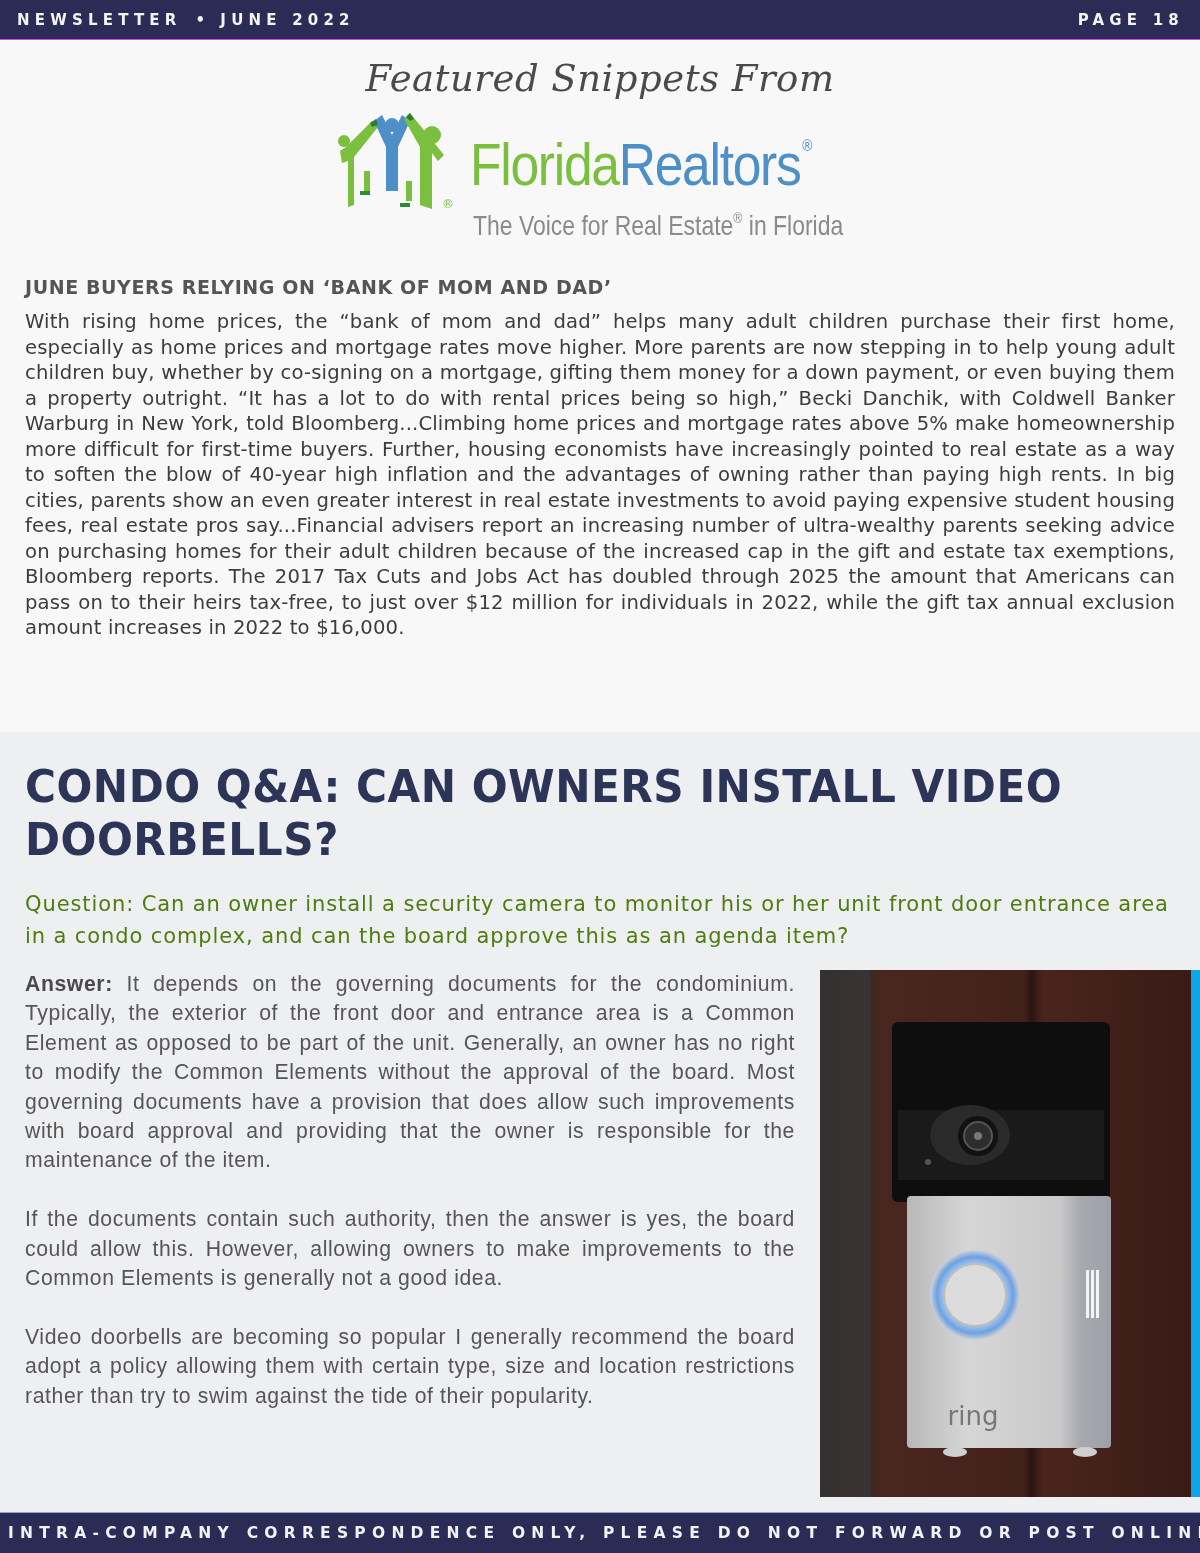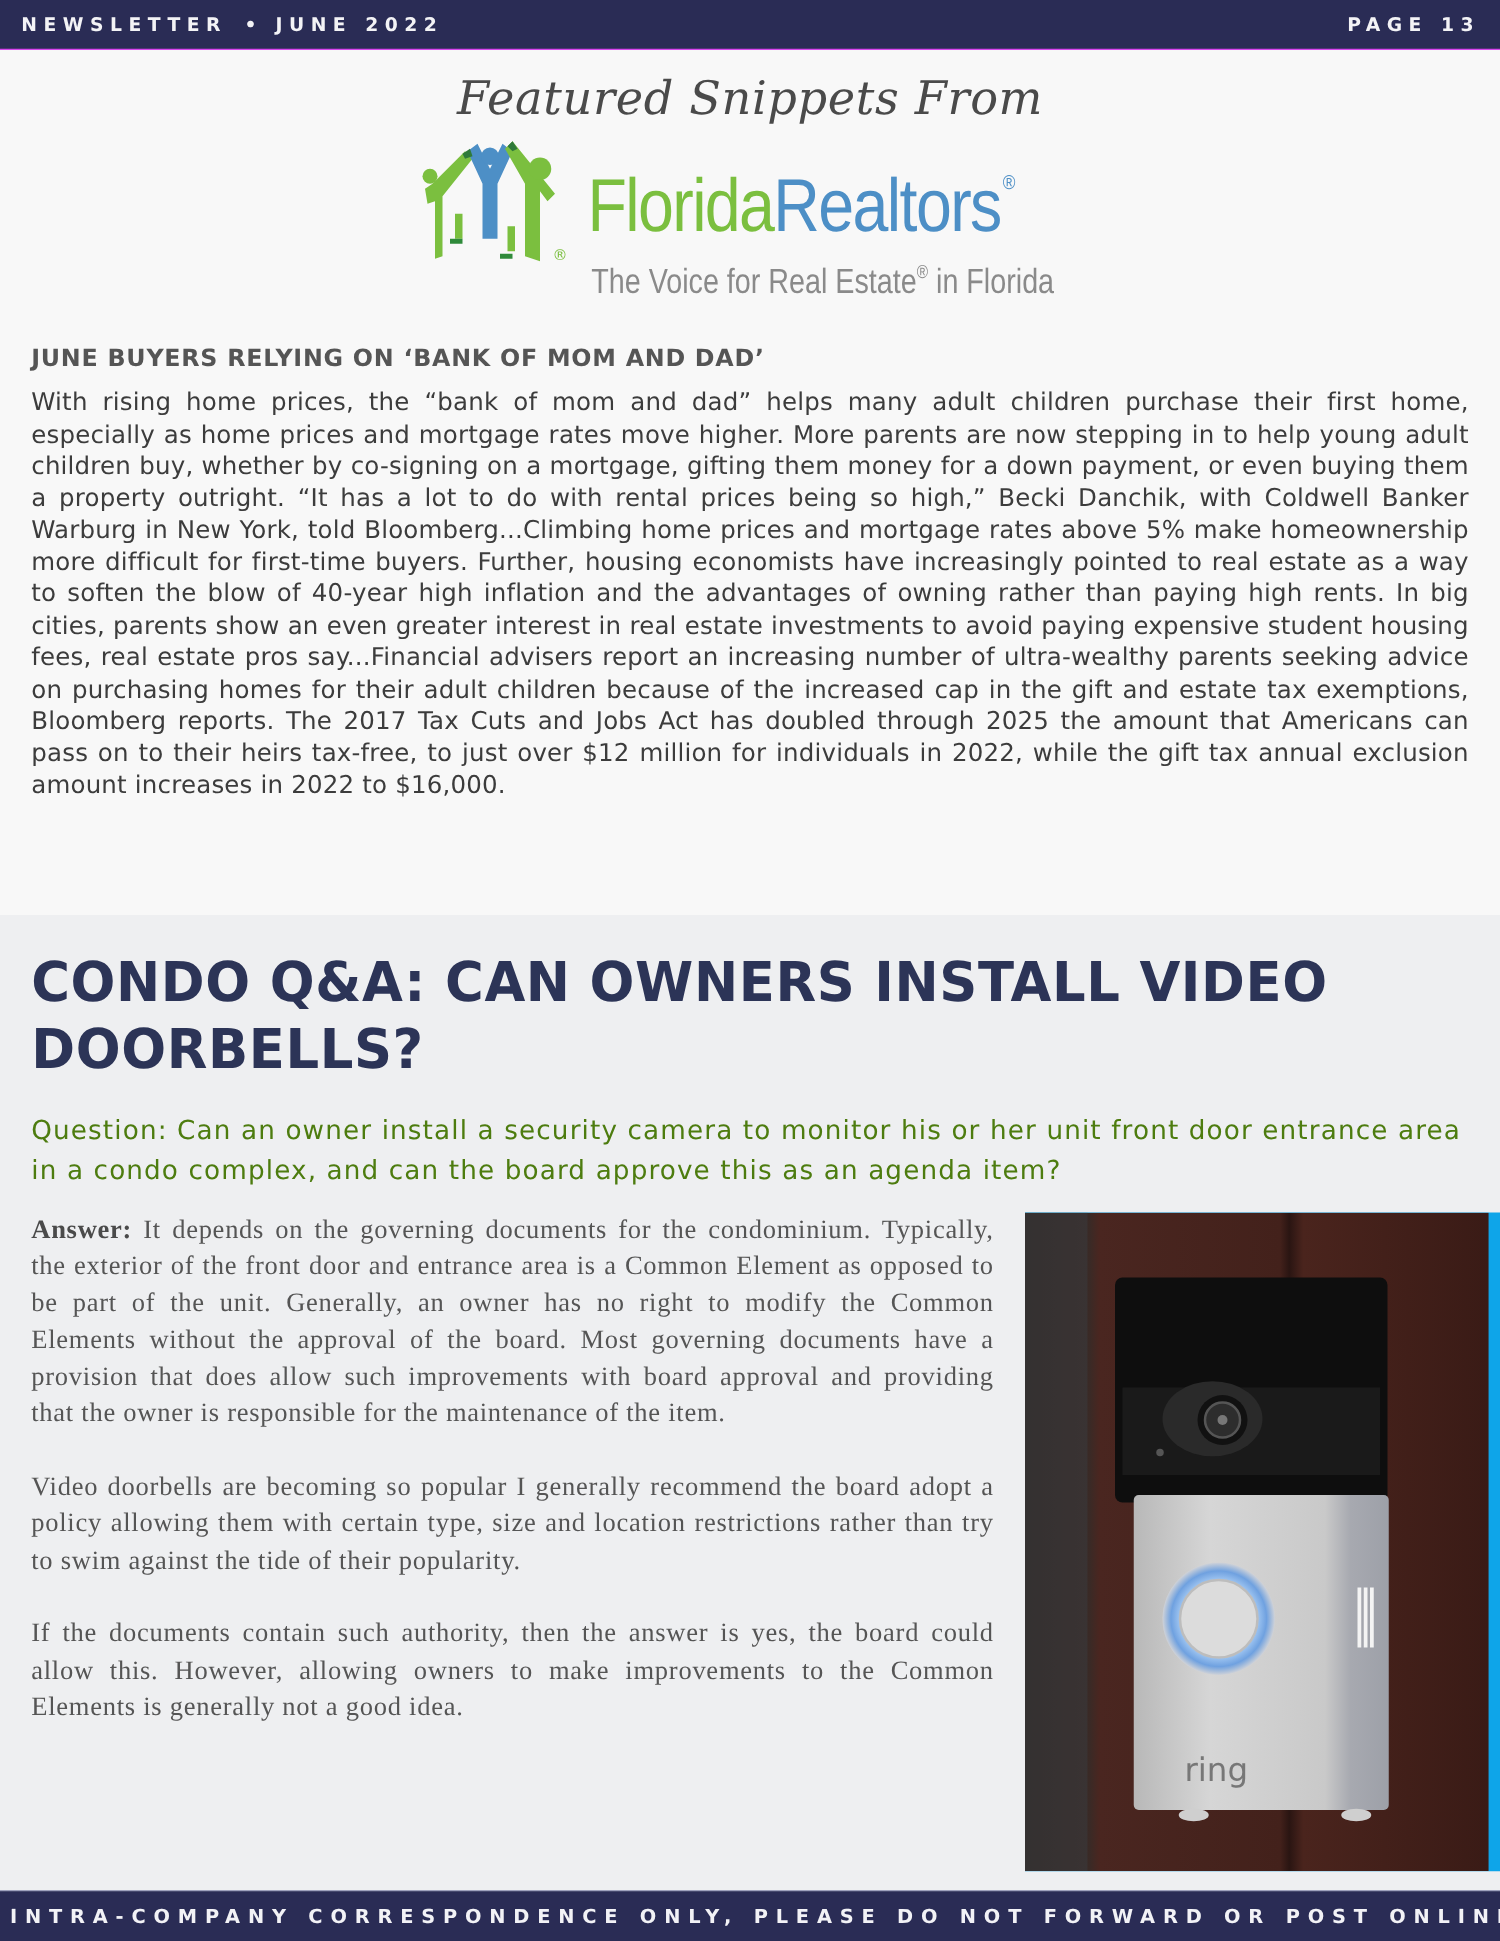--- a/index.html
+++ b/index.html
@@ -61,21 +61,21 @@
       line-height: 53px; color: #2c3457; letter-spacing: 0.5px;
       transform: scaleX(0.96); transform-origin: left top;
     }
     .s2-question {
       position: absolute; left: 25px; top: 156px; width: 1170px;
       font-family: "DejaVu Sans", sans-serif; font-weight: normal; font-size: 21px;
       line-height: 32px; color: #4d7c0f; letter-spacing: 0.9px;
     }
     .s2-answer {
       position: absolute; left: 25px; top: 237px; width: 770px;
-      font-family: Liberation Serif, serif; font-size: 21.2px; line-height: 29.4px;
+      font-family: Liberation Sans, sans-serif; font-size: 21.2px; line-height: 29.4px;
       color: #555; text-align: justify; letter-spacing: 0.6px;
     }
     .s2-answer p { margin-bottom: 29.4px; }
     .s2-answer b { color: #4a4a4a; }
 
     .photo {
       position: absolute; left: 820px; top: 238px; width: 446px; height: 527px;
       background: #0ea5e9; overflow: hidden;
     }
 
@@ -87,21 +87,21 @@
       display: flex; align-items: center; padding-left: 8px; white-space: nowrap;
     }
   </style>
 </head>
 <body>
 
 <div class="topbar">
   <div>
     <span>NEWSLETTER</span><span class="sep">•</span><span>JUNE 2022</span>
   </div>
-  <div>PAGE 13</div>
+  <div>PAGE 18</div>
 </div>
 
 <div class="section1">
   <div class="logo-block">
     <div class="script-title">Featured Snippets From</div>
 
     <svg class="fr-mark" viewBox="0 0 118 100">
 
       <polygon points="4,40 10,36 36,10 42,16 18,46 18,94 12,96 12,50 6,52" fill="#7bbf3f"></polygon>
       <circle cx="8" cy="30" r="6" fill="#7bbf3f"></circle>
@@ -132,22 +132,22 @@
   <div class="a1-title">JUNE BUYERS RELYING ON ‘BANK OF MOM AND DAD’</div>
   <div class="a1-body">With rising home prices, the “bank of mom and dad” helps many adult children purchase their first home, especially as home prices and mortgage rates move higher. More parents are now stepping in to help young adult children buy, whether by co-signing on a mortgage, gifting them money for a down payment, or even buying them a property outright. “It has a lot to do with rental prices being so high,” Becki Danchik, with Coldwell Banker Warburg in New York, told Bloomberg...Climbing home prices and mortgage rates above 5% make homeownership more difficult for first-time buyers. Further, housing economists have increasingly pointed to real estate as a way to soften the blow of 40-year high inflation and the advantages of owning rather than paying high rents. In big cities, parents show an even greater interest in real estate investments to avoid paying expensive student housing fees, real estate pros say...Financial advisers report an increasing number of ultra-wealthy parents seeking advice on purchasing homes for their adult children because of the increased cap in the gift and estate tax exemptions, Bloomberg reports. The 2017 Tax Cuts and Jobs Act has doubled through 2025 the amount that Americans can pass on to their heirs tax-free, to just over $12 million for individuals in 2022, while the gift tax annual exclusion amount increases in 2022 to $16,000.</div>
 </div>
 
 <div class="section2">
   <div class="s2-title">CONDO Q&amp;A: CAN OWNERS INSTALL VIDEO DOORBELLS?</div>
   <div class="s2-question">Question: Can an owner install a security camera to monitor his or her unit front door entrance area in a condo complex, and can the board approve this as an agenda item?</div>
 
   <div class="s2-answer">
     <p><b>Answer:</b><span> It depends on the governing documents for the condominium. Typically, the exterior of the front door and entrance area is a Common Element as opposed to be part of the unit. Generally, an owner has no right to modify the Common Elements without the approval of the board. Most governing documents have a provision that does allow such improvements with board approval and providing that the owner is responsible for the maintenance of the item.</span></p>
+    <p>If the documents contain such authority, then the answer is yes, the board could allow this. However, allowing owners to make improvements to the Common Elements is generally not a good idea.</p>
     <p>Video doorbells are becoming so popular I generally recommend the board adopt a policy allowing them with certain type, size and location restrictions rather than try to swim against the tide of their popularity.</p>
-    <p>If the documents contain such authority, then the answer is yes, the board could allow this. However, allowing owners to make improvements to the Common Elements is generally not a good idea.</p>
   </div>
 
   <div class="photo">
     <svg width="371" height="527" viewBox="0 0 371 527">
       <defs>
         <linearGradient id="wood" x1="0" x2="1" y1="0" y2="0">
           <stop offset="0" stop-color="#2d2622"></stop>
           <stop offset="0.14" stop-color="#3a2a26"></stop>
           <stop offset="0.16" stop-color="#4a2620"></stop>
           <stop offset="0.55" stop-color="#43211b"></stop>

